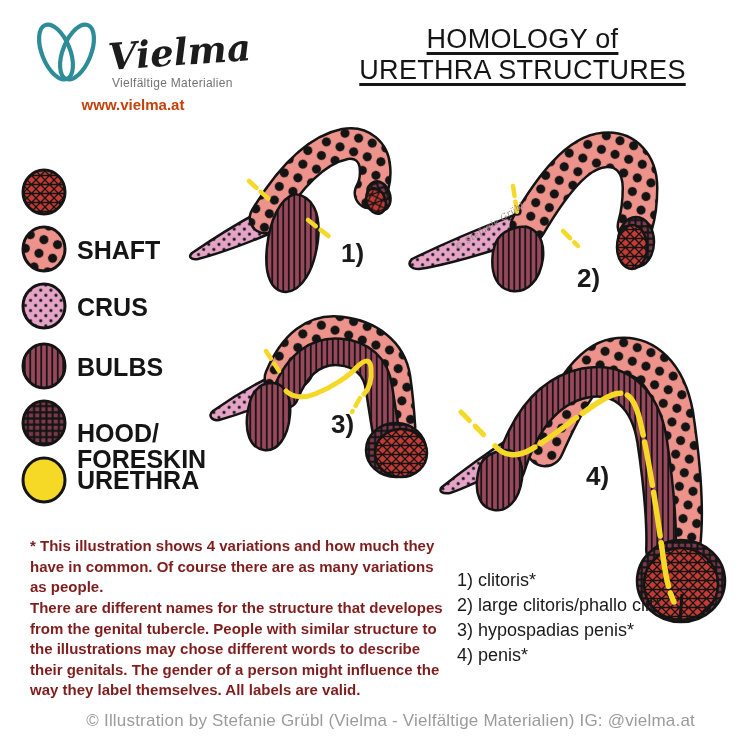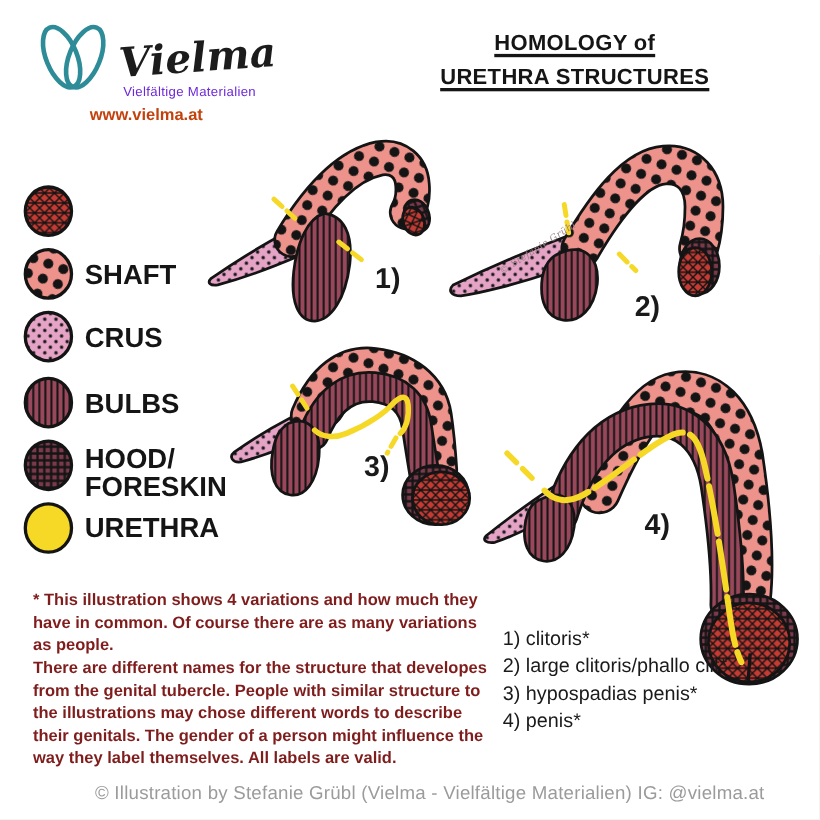--- a/index.html
+++ b/index.html
@@ -10,25 +10,25 @@
   html,body{margin:0;padding:0;background:#e9e9e9;}
   .canvas{position:relative;width:745px;height:745px;background:var(--c-background);
     font-family:"Liberation Sans",sans-serif;overflow:hidden;margin:0 auto;}
   svg{display:block}
   .art{position:absolute;left:0;top:0;}
   
   .logo{position:absolute;left:20px;top:10px;width:215px;height:105px;}
   .logo-heart{position:absolute;left:6px;top:4px;}
   .brand{position:absolute;left:88px;top:20px;font-family:"DejaVu Serif",serif;
     font-style:italic;font-weight:bold;font-size:37px;color:#1c1c1c;transform:rotate(-4deg);}
-  .tagline{position:absolute;left:92px;top:66px;font-size:12px;color:#6d28d9;letter-spacing:.3px;}
+  .tagline{position:absolute;left:92px;top:66px;font-size:12px;color:#737373;letter-spacing:.3px;}
   .site-url{position:absolute;left:18px;top:86px;width:190px;text-align:center;
     font-size:15px;font-weight:bold;color:#c2410c;}
   .title{position:absolute;left:350px;top:24px;width:345px;text-align:center;
-    font-size:20px;font-weight:bold;color:#151515;line-height:31px;letter-spacing:.3px;}
+    font-size:27px;font-weight:normal;color:#151515;line-height:31px;letter-spacing:.3px;}
   .title span{text-decoration:underline;text-decoration-thickness:2.5px;text-underline-offset:4px;}
   
   .legend-label{position:absolute;left:77px;font-size:25px;font-weight:bold;color:#151515;
     line-height:26px;white-space:pre-line;}
   
   .fig-num{position:absolute;font-size:26px;font-weight:bold;color:#1a1a1a;}
   
   .note{position:absolute;left:30px;width:460px;font-size:15px;font-weight:bold;
     color:#7f1d1d;line-height:20.5px;white-space:pre-line;}
   .variations{position:absolute;left:457px;top:568px;font-size:18px;color:#1a1a1a;}
@@ -143,21 +143,21 @@
   </div>
 
   <div class="title">
     <span>HOMOLOGY of</span><br>
     <span>URETHRA STRUCTURES</span>
   </div>
 
   <div class="legend-label" style="top:237px">SHAFT</div>
   <div class="legend-label" style="top:294px">CRUS</div>
   <div class="legend-label" style="top:354px">BULBS</div>
-  <div class="legend-label" style="top:404px">HOOD/
+  <div class="legend-label" style="top:420px">HOOD/
 FORESKIN</div>
   <div class="legend-label" style="top:467px">URETHRA</div>
 
   <div class="fig-num" style="left:341px;top:238px">1)</div>
   <div class="fig-num" style="left:577px;top:263px">2)</div>
   <div class="fig-num" style="left:331px;top:409px">3)</div>
   <div class="fig-num" style="left:586px;top:461px">4)</div>
 
   <div class="watermark">© Stefanie Grübl</div>
 

